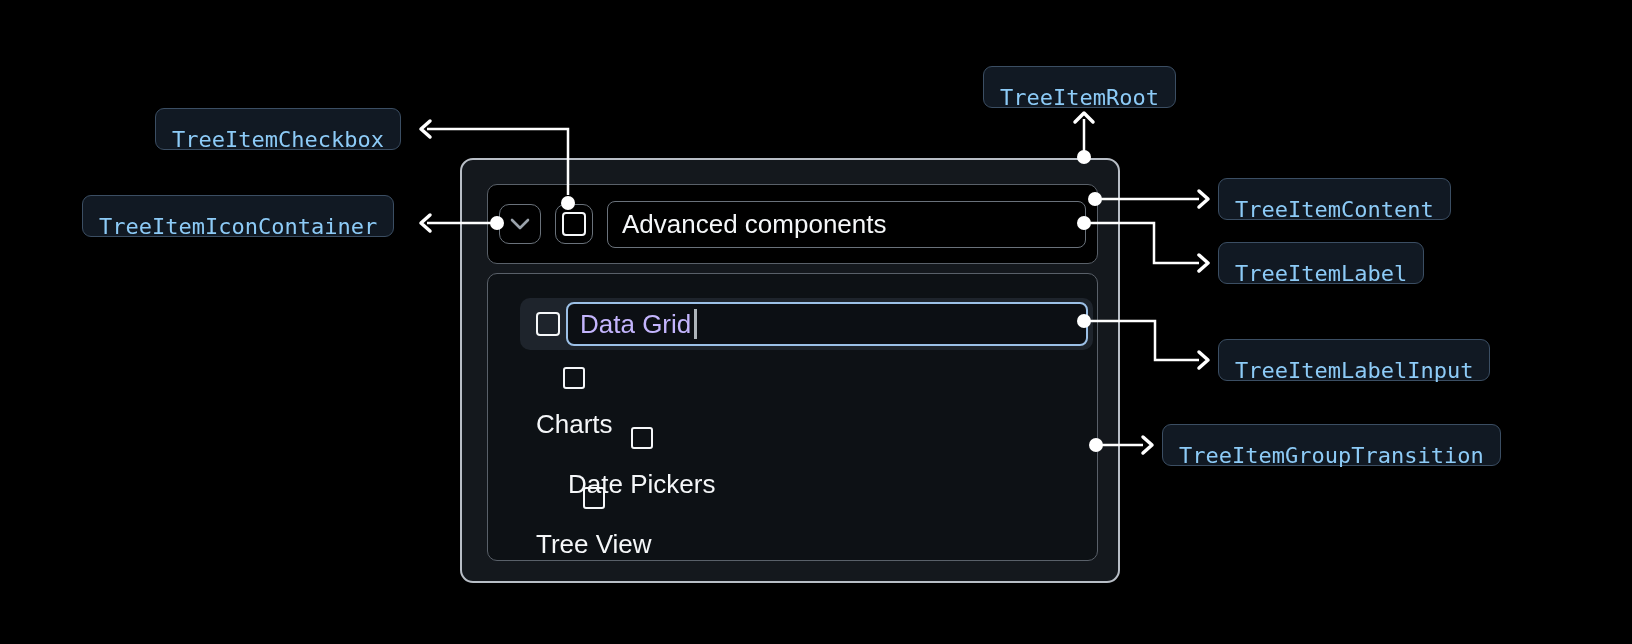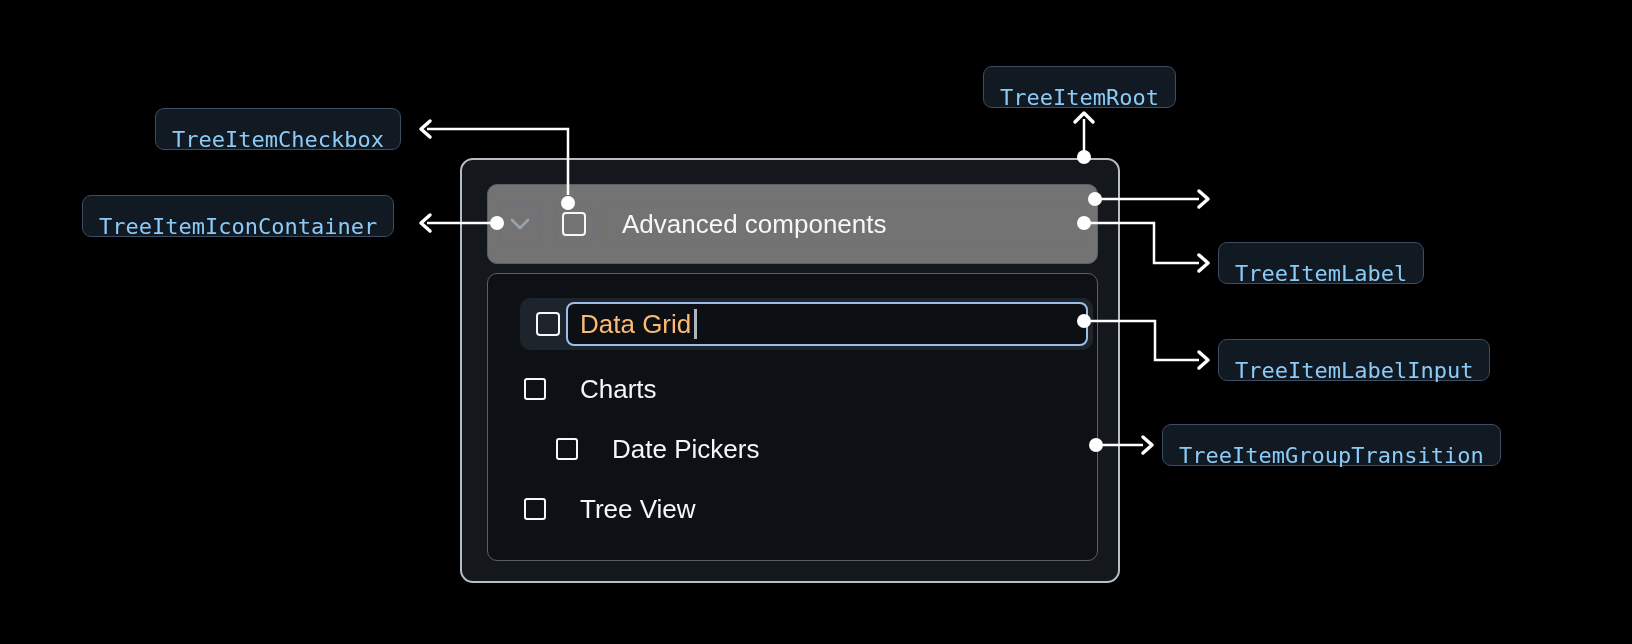--- a/index.html
+++ b/index.html
@@ -9,21 +9,21 @@
     font-family:"Liberation Sans", sans-serif; overflow:hidden;
   }
 
   
   .root-box {
     position:absolute; left:460px; top:158px; width:660px; height:425px;
     background:#14181d; border:2px solid #b8bec6; border-radius:13px;
   }
   .content-box {
     position:absolute; left:25px; top:24px; width:611px; height:80px;
-    background:#737373; border:1.5px solid #596069; border-radius:10px;
+    background:#000000; border:1.5px solid #596069; border-radius:10px;
     display:flex; align-items:center; padding:0 11px; gap:14px;
   }
   .icon-container {
     width:42px; height:40px; flex:none; border:1.5px solid #6a727b; border-radius:10px;
     display:flex; align-items:center; justify-content:center;
   }
   .checkbox-wrap {
     width:38px; height:40px; flex:none; border:1.5px solid #6a727b; border-radius:10px;
     display:flex; align-items:center; justify-content:center;
   }
@@ -42,27 +42,27 @@
     background:#0d1115; border:1.5px solid #596069; border-radius:10px;
   }
   .row-editing {
     position:absolute; left:32px; top:24px; width:573px; height:52px;
     background:#1e242c; border-radius:10px;
     display:flex; align-items:center; padding:0 5px 0 16px; gap:6px;
   }
   .label-input {
     flex:1; height:44px; background:#0c0f14; border:2px solid #9cc0e7; border-radius:8px;
     display:flex; align-items:center; padding:0 12px;
-    color:#fdba74; font-size:26px;text-align:right;
+    color:#c4b5fd; font-size:26px;text-align:right;
   }
   .caret { width:3px; height:30px; background:#aeb4ba; margin-left:3px; }
   .row {
-    position:absolute; left:36px; height:44px;
-    display:flex; align-items:center; gap:34px;
-    color:#f5f7f9; font-size:26px;
+    position:absolute; left:48px; height:44px;
+    display:flex; align-items:center; gap:20px;
+    color:#f5f7f9; font-size:26px;flex-direction:column;
   }
   .row-1 { top:93px; } .row-2 { top:153px;padding-left:32px; } .row-3 { top:213px; }
 
   
   .badge {
     position:absolute; height:42px; line-height:38px; padding:12px 16px;
     background:#111923; border:1.5px solid #3b4e63; border-radius:9px;
     color:#8dcbf7; font-family:"DejaVu Sans Mono", monospace; font-size:22px;
     white-space:nowrap;
   }
@@ -168,17 +168,18 @@
     <g>
       <path d="M1096 445 H1143"></path>
       <polyline points="1143,437 1152,445 1143,453"></polyline>
       <circle cx="1096" cy="445" r="7"></circle>
     </g>
   </svg>
 
   <div class="badge b-root">TreeItemRoot</div>
   <div class="badge b-checkbox">TreeItemCheckbox</div>
   <div class="badge b-icon-container">TreeItemIconContainer</div>
+  <div class="badge b-content">TreeItemContent</div>
   <div class="badge b-label">TreeItemLabel</div>
   <div class="badge b-label-input">TreeItemLabelInput</div>
   <div class="badge b-group">TreeItemGroupTransition</div>
 
 </div>
 
 </body></html>

